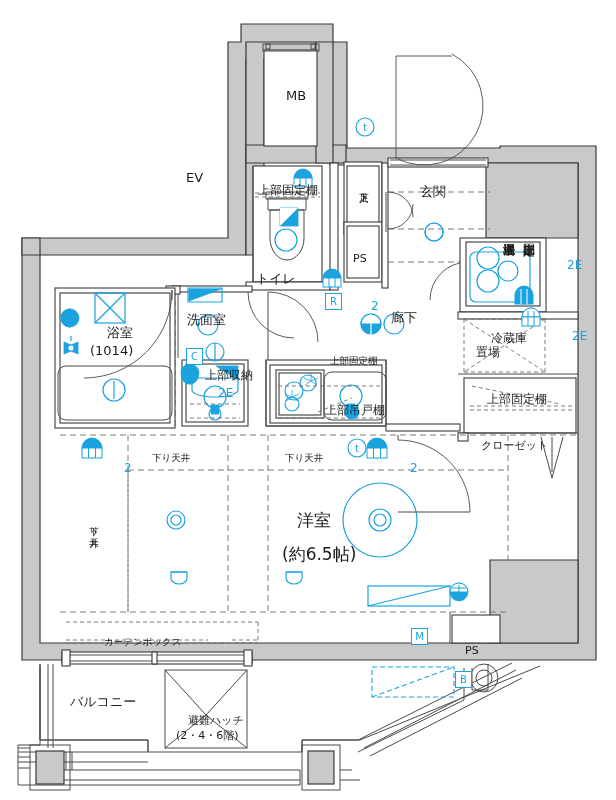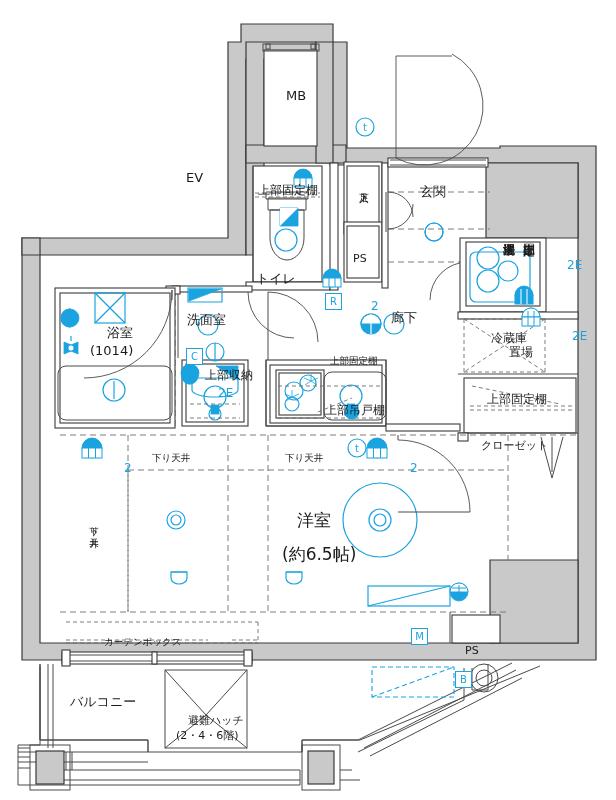--- a/index.html
+++ b/index.html
@@ -396,21 +396,21 @@
       <div class="lbl xl" style="left: 297px; top: 509px;">洋室</div>
       <div class="lbl xl" style="left: 282px; top: 543px;">(約6.5帖)</div>
       <div class="lbl lg" style="left: 70px; top: 693px;">バルコニー</div>
       <div class="lbl md" style="left: 353px; top: 236px;">PS</div>
       <div class="lbl md" style="left: 465px; top: 628px;">PS</div>
       <div class="lbl tiny" style="left: 258px; top: 182px;">上部固定棚</div>
       <div class="lbl sm lbl-v" style="left: 357px; top: 186px;">下足入</div>
       <div class="lbl tiny lbl-v" style="left: 520px; top: 234px;">上部固定棚</div>
       <div class="lbl tiny lbl-v" style="left: 500px; top: 234px;">洗濯機置場</div>
       <div class="lbl tiny" style="left: 491px; top: 330px;">冷蔵庫</div>
-      <div class="lbl tiny" style="left: 509px; top: 344px;">置場</div>
+      <div class="lbl tiny" style="left: 476px; top: 344px;">置場</div>
       <div class="lbl tiny" style="left: 487px; top: 391px;">上部固定棚</div>
       <div class="lbl sm" style="left: 330px; top: 355px;">上部固定棚</div>
       <div class="lbl tiny" style="left: 325px; top: 402px;">上部吊戸棚</div>
       <div class="lbl tiny" style="left: 205px; top: 367px;">上部収納</div>
       <div class="lbl sm" style="left: 152px; top: 452px;">下り天井</div>
       <div class="lbl sm" style="left: 285px; top: 452px;">下り天井</div>
       <div class="lbl sm lbl-v" style="left: 87px; top: 520px;">下り天井</div>
       <div class="lbl sm" style="left: 104px; top: 636px;">カーテンボックス</div>
       <div class="lbl md" style="left: 188px; top: 697px; font-family: Liberation Mono, monospace;">避難ハッチ</div>
       <div class="lbl md" style="left: 176px; top: 712px;">(2・4・6階)</div>

